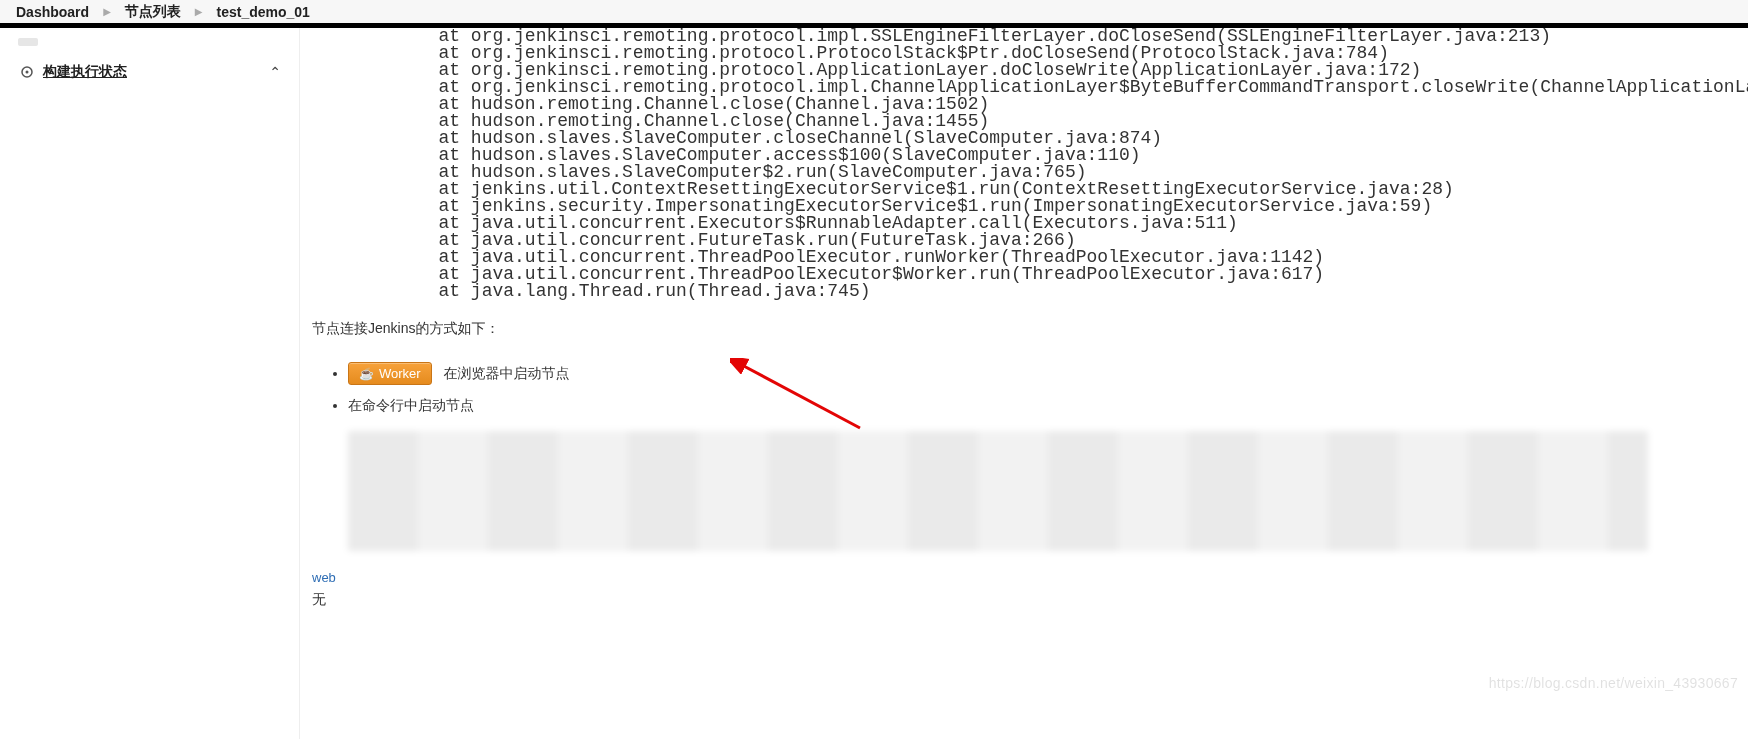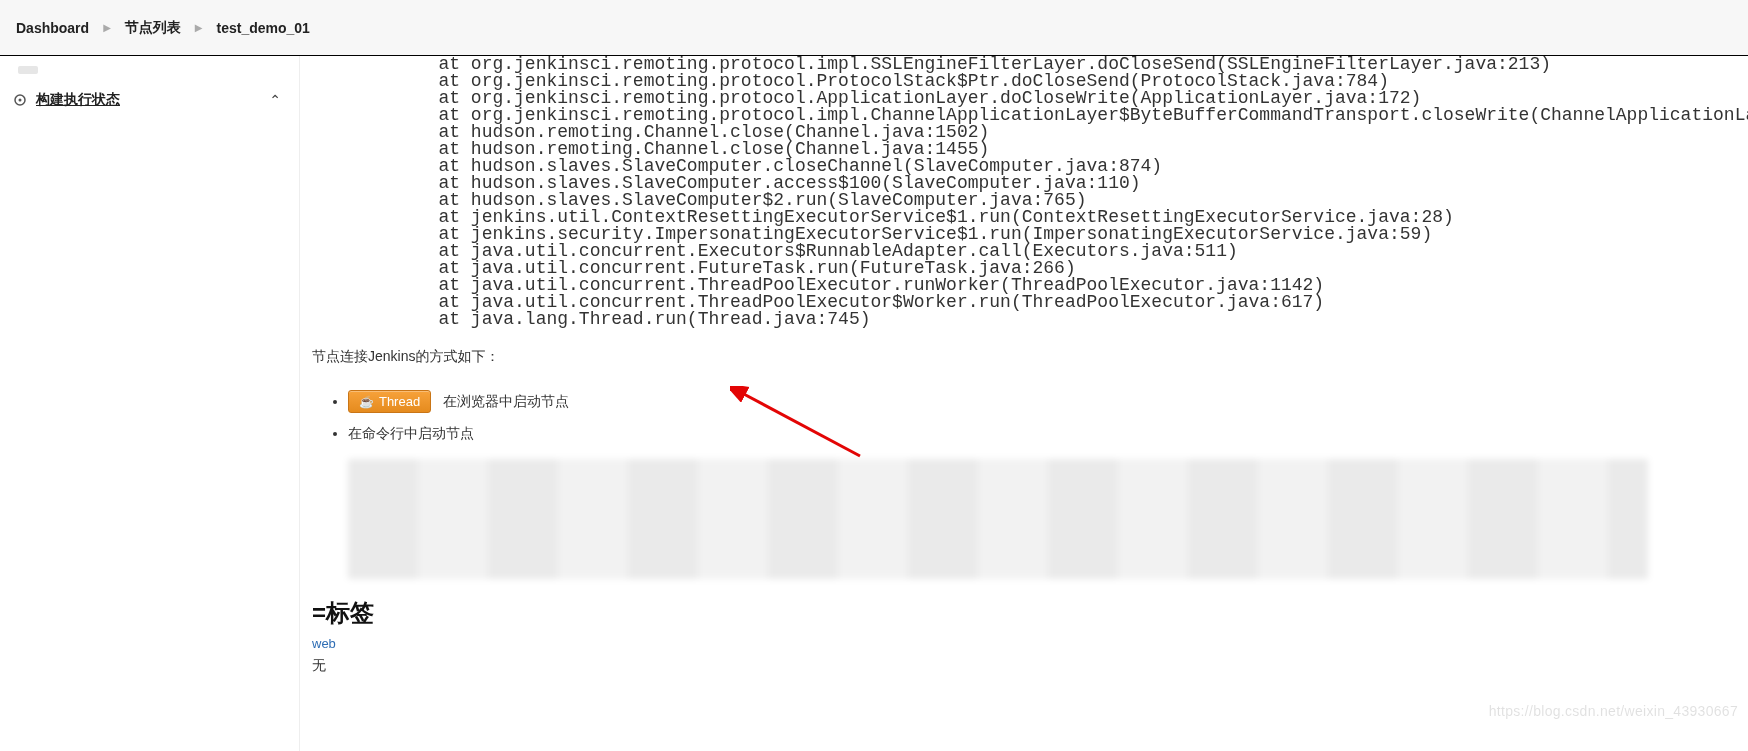--- a/index.html
+++ b/index.html
@@ -6,24 +6,24 @@
   body {
     font-family: -apple-system, BlinkMacSystemFont, "Segoe UI", Arial, "Microsoft YaHei", sans-serif;
     font-size: 14px;
     color: #333;
     background: #fff;
     width: 1748px;
   }
   .breadcrumb {
     display: flex;
     align-items: center;
-    height: 56px;
+    height: 28px;
     padding: 0 16px;
     background: #f7f7f7;
-    border-bottom: 1px solid #000000;
+    border-bottom: 5px solid #000000;
     font-size: 14px;
   }
   .breadcrumb-item {
     color: #222;
     font-weight: 600;
     cursor: pointer;
   }
   .breadcrumb-sep {
     margin: 0 14px;
     color: #aaa;
@@ -37,20 +37,21 @@
     width: 300px;
     border-right: 1px solid #eee;
     padding-top: 10px;
   }
   .sidebar-row {
     display: flex;
     align-items: center;
     justify-content: space-between;
     padding: 10px 18px 10px 10px;
     cursor: pointer;
+    margin-left: 7px;
   }
   .sidebar-row .icon-box {
     width: 20px;
     height: 20px;
     display: inline-flex;
     align-items: center;
     justify-content: center;
     margin-right: 6px;
   }
   .sidebar-row .label {
@@ -207,41 +208,40 @@
 	at java.util.concurrent.ThreadPoolExecutor.runWorker(ThreadPoolExecutor.java:1142)
 	at java.util.concurrent.ThreadPoolExecutor$Worker.run(ThreadPoolExecutor.java:617)
 	at java.lang.Thread.run(Thread.java:745)</pre>
 
     <div class="connect-note">节点连接Jenkins的方式如下：</div>
 
     <ul class="methods">
       <li>
         <span class="launch-btn">
           <span class="java-icon">☕</span>
-          <span>Thread</span>
+          <span>Worker</span>
         </span>
         <span>在浏览器中启动节点</span>
       </li>
       <li>
         <span>在命令行中启动节点</span>
       </li>
     </ul>
 
     <svg class="arrow" width="140" height="80">
       <defs>
         <marker id="ah" markerWidth="10" markerHeight="10" refX="2" refY="3" orient="auto">
           <path d="M0,0 L0,6 L8,3 z" fill="#e30505"></path>
         </marker>
       </defs>
       <line x1="130" y1="70" x2="10" y2="6" stroke="#e30505" stroke-width="3" marker-end="url(#ah)"></line>
     </svg>
 
     <div class="blur-zone"></div>
 
-    <h2 class="section">=标签</h2>
     <a class="tag-link">web</a>
 
     <div class="none">无</div>
 
     <div class="watermark">https://blog.csdn.net/weixin_43930667</div>
   </div>
 
 </div>
 
 </body></html>

